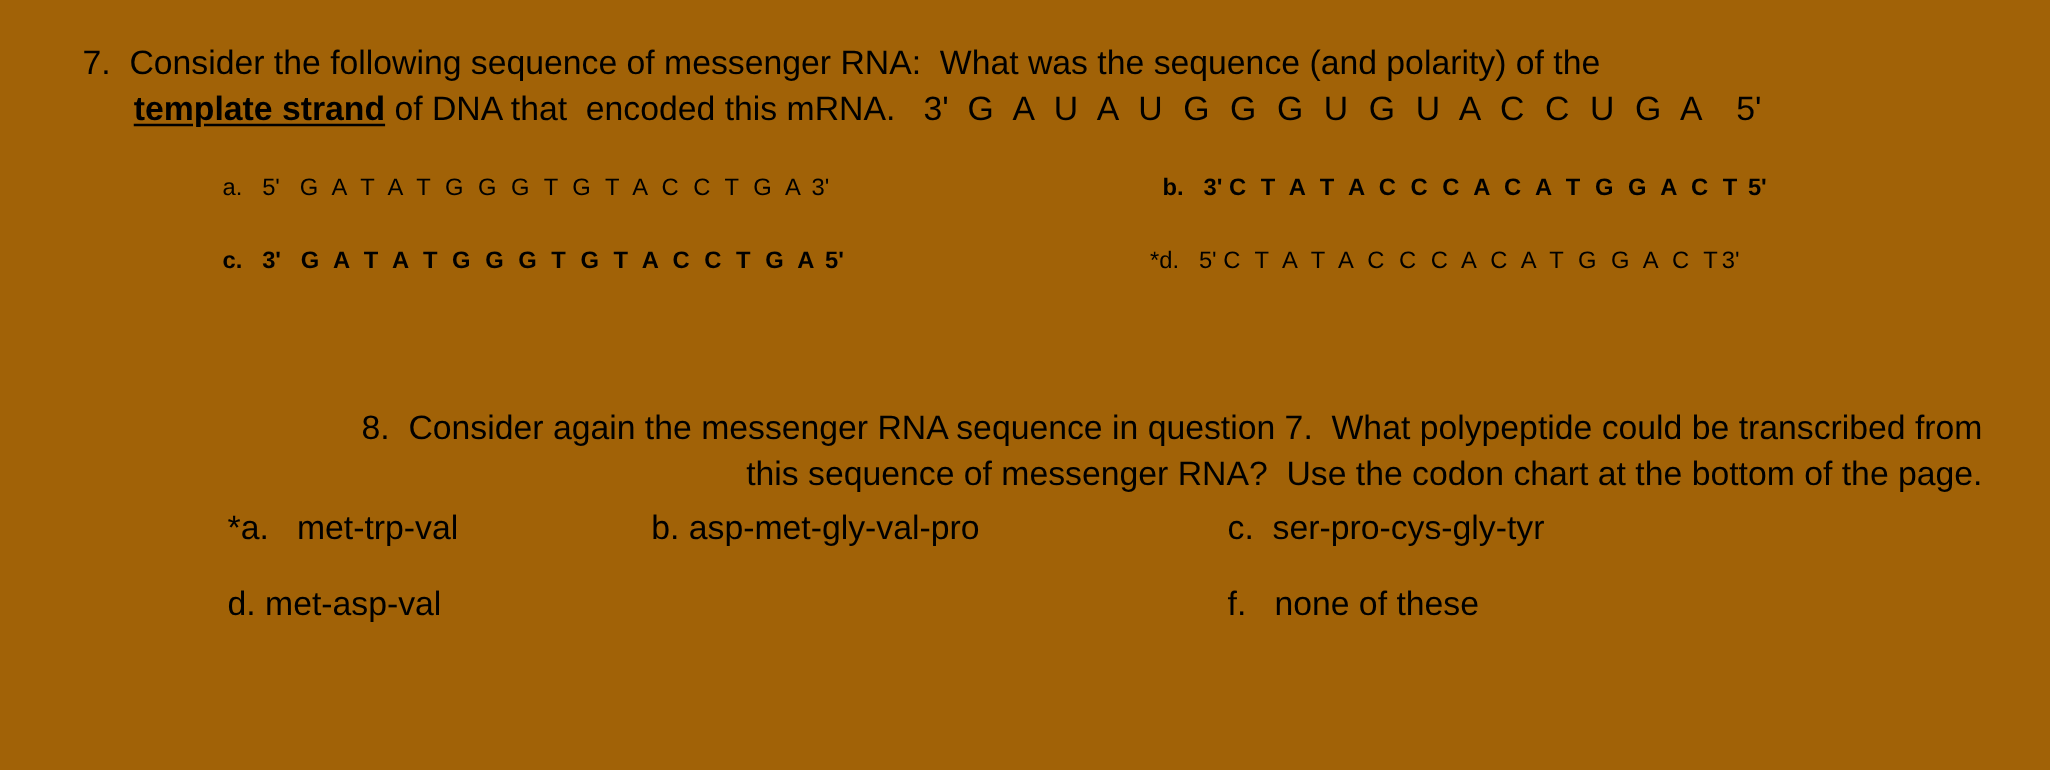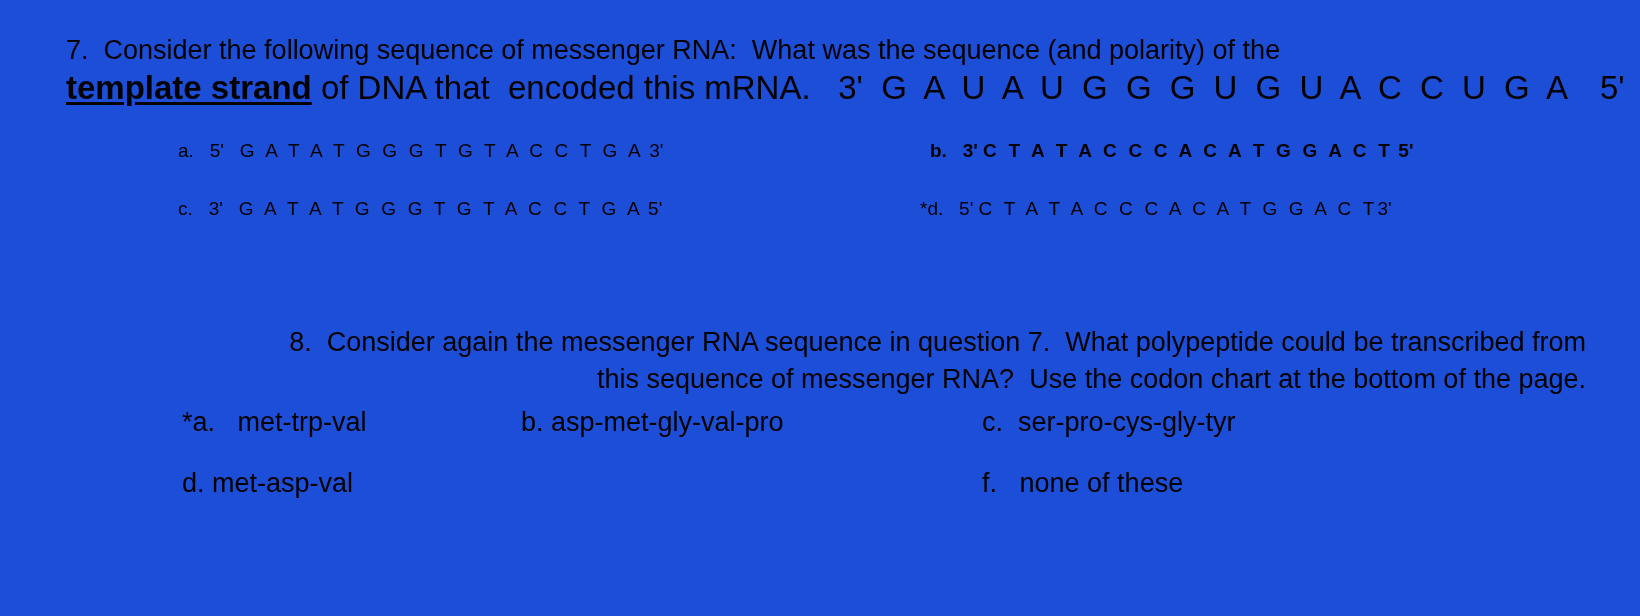--- a/index.html
+++ b/index.html
@@ -11,40 +11,41 @@
     width: 1640px;
     height: 616px;
     font-family: "Liberation Sans", sans-serif;
     color: #000000;
     -webkit-font-smoothing: antialiased;
   }
   .page {
     position: relative;
     width: 1640px;
     height: 616px;
-    background: #1d4ed8;
+    background: #a16207;
     overflow: hidden;
   }
 
   
   .q7 {
     position: absolute;
     left: 66px;
     top: 32px;
     width: 1520px;
   }
   .q7-line {
     font-size: 27px;
     line-height: 37px;
     white-space: pre;
   }
   .q7-line2 {
-    font-size: 33px;
+    font-size: 27px;
     line-height: 37px;
     white-space: pre;
+    margin-left: 41px;
   }
   .emph {
     font-weight: bold;
     text-decoration: underline;
     text-underline-offset: 3px;
   }
   .seq {
     letter-spacing: 4.5px;
   }
   .seq-tight {
@@ -60,21 +61,21 @@
   }
   .q7-row {
     position: relative;
     height: 58px;
     font-size: 19px;
     line-height: 30px;
     white-space: pre;
   }
   .q7-col-a { position: absolute; left: 0px;   top: 0px; }
   .q7-col-b { position: absolute; left: 752px; top: 0px; font-weight: bold; }
-  .q7-col-c { position: absolute; left: 0px;   top: 0px; }
+  .q7-col-c { position: absolute; left: 0px;   top: 0px; font-weight: bold; }
   .q7-col-d { position: absolute; left: 742px; top: 0px; }
   .optlabel { white-space: pre; }
 
   
   .q8 {
     position: absolute;
     left: 66px;
     top: 324px;
     width: 1520px;
   }

